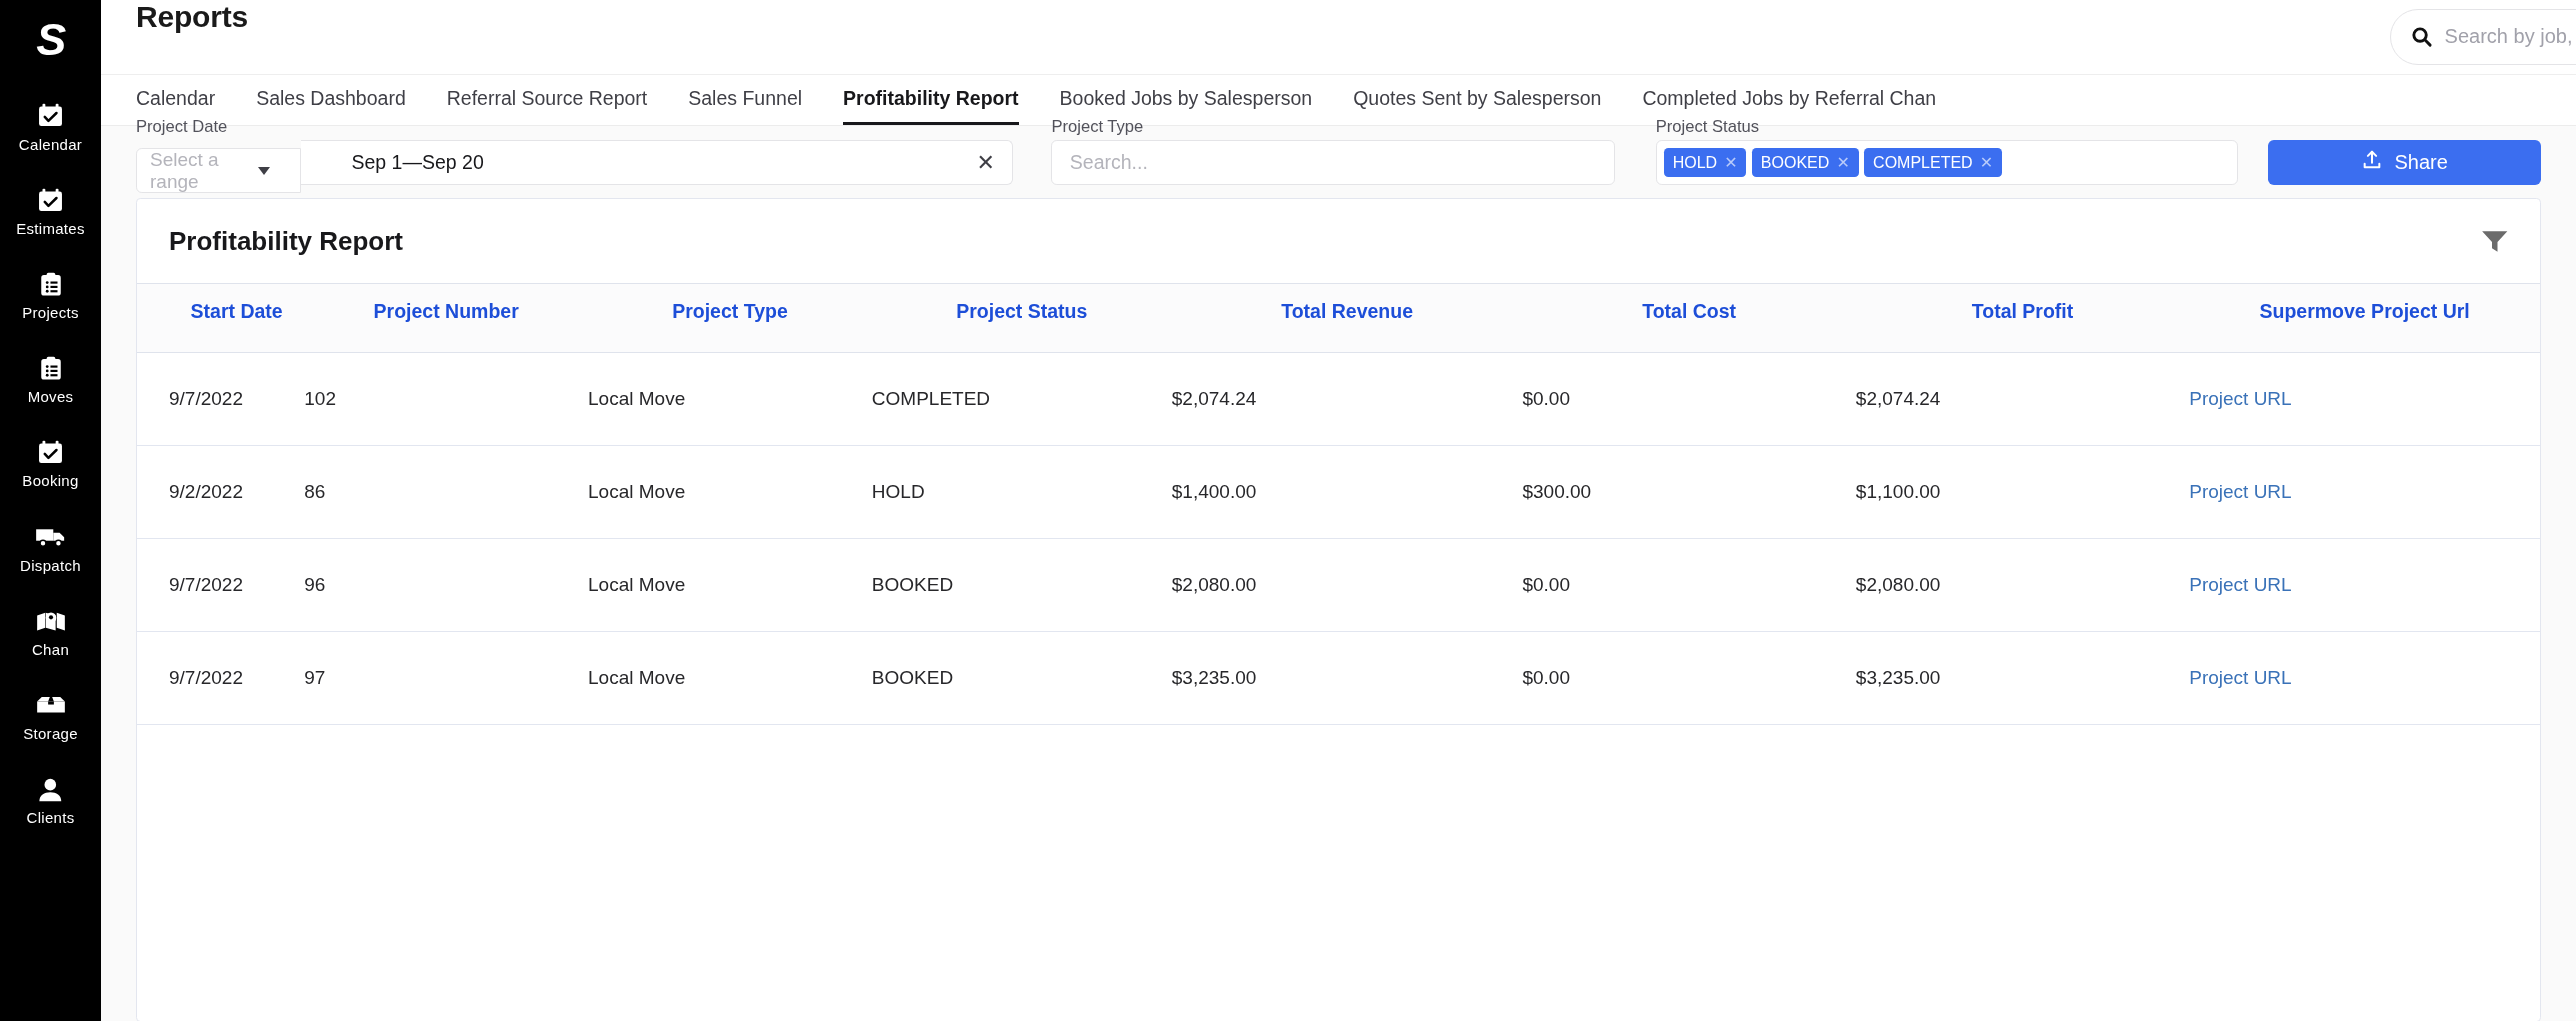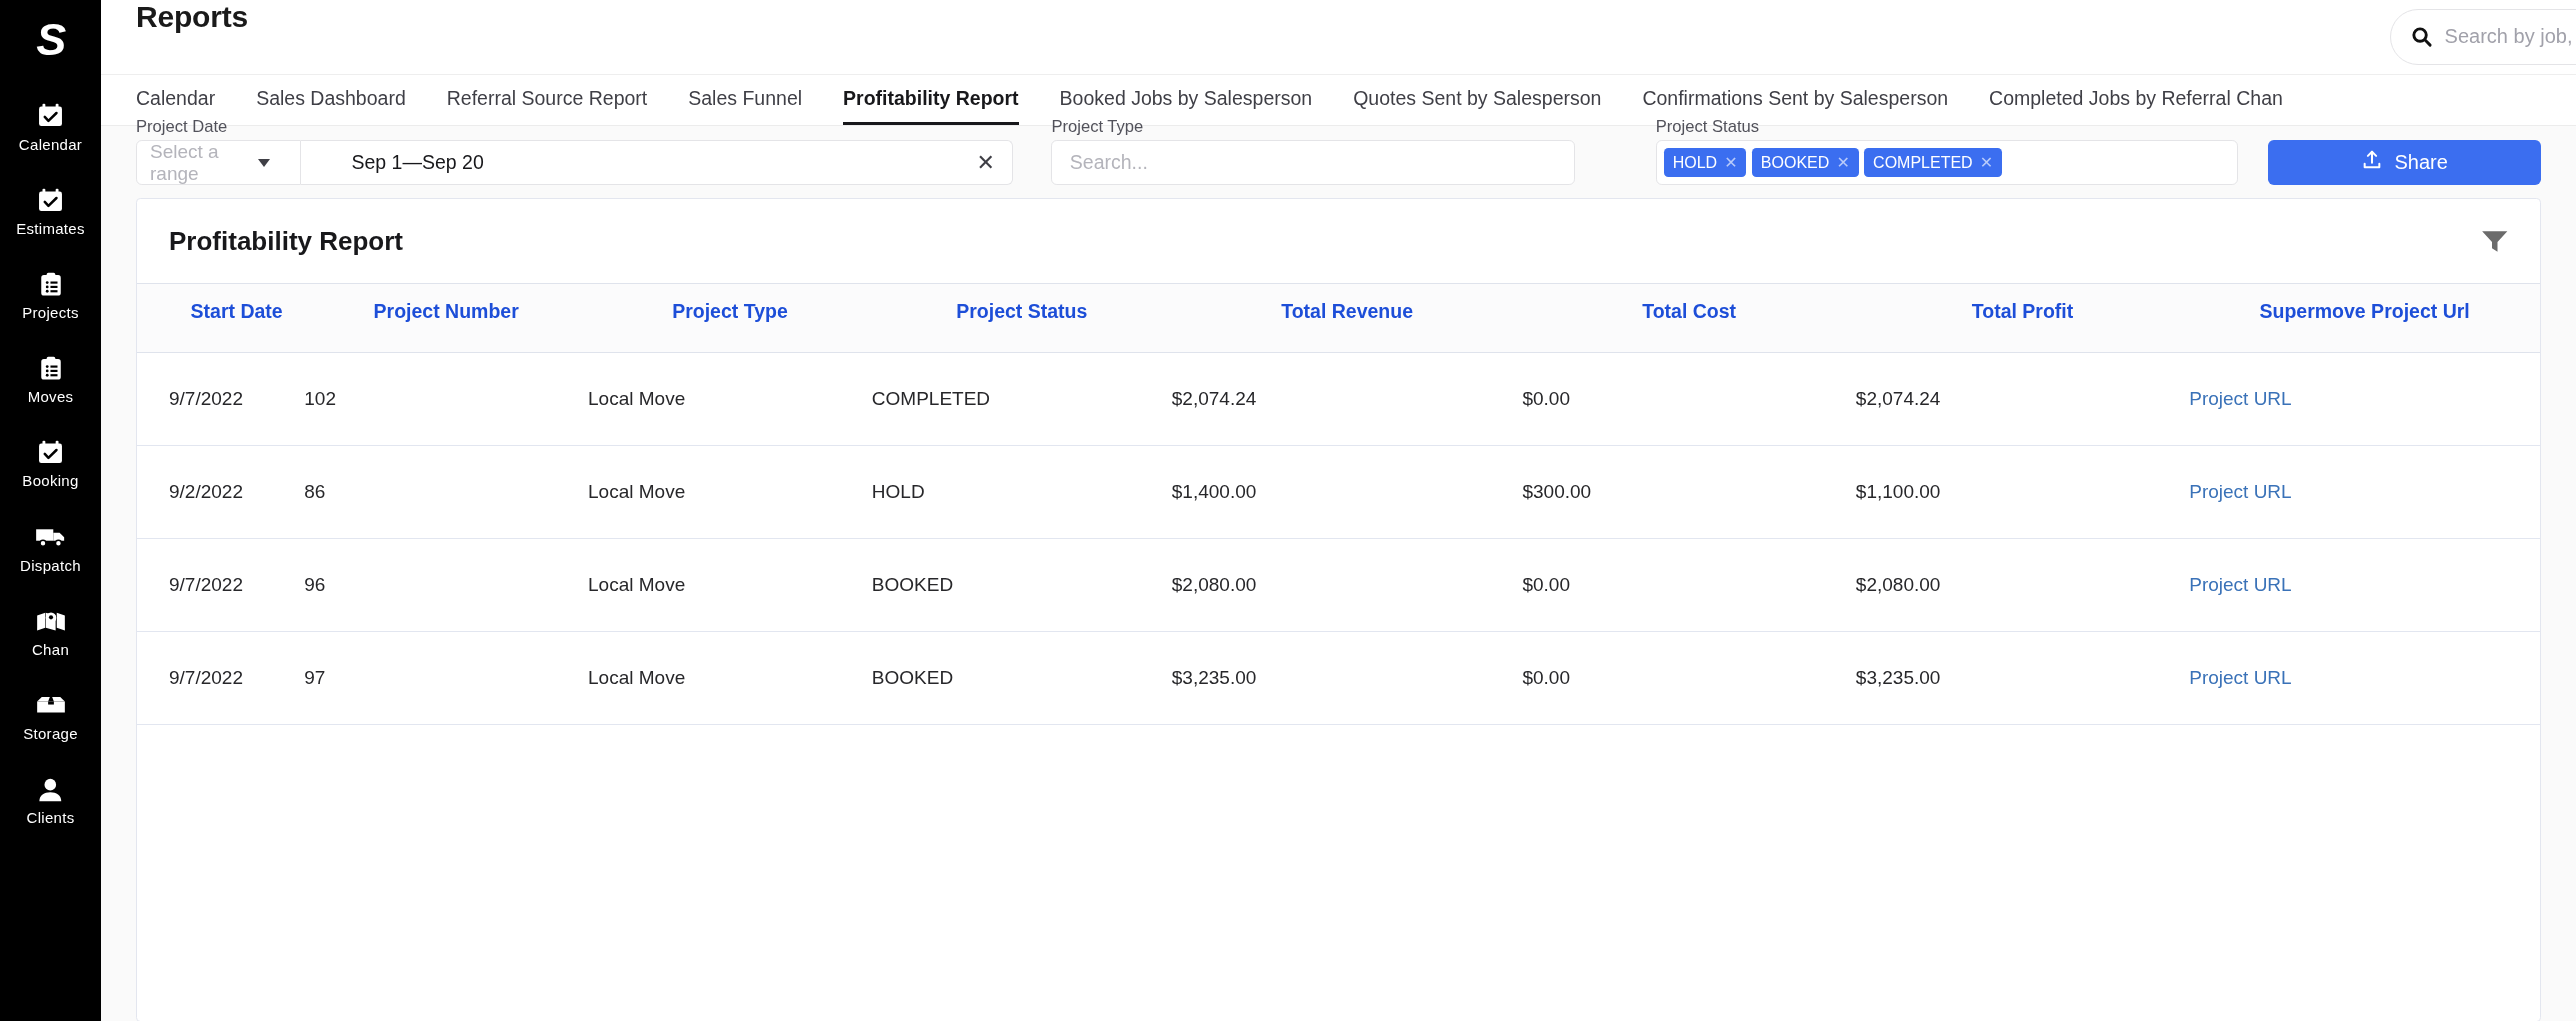--- a/index.html
+++ b/index.html
@@ -107,36 +107,37 @@
   }
   .fld-date { width: 883px; margin-right: 38px; position: relative; }
   .date-row { display: flex; height: 45px; }
   .range-select {
     width: 165px; height: 45px;
     border: 0.7px solid #e4e4e7; border-radius: 5.8px 0 0 5.8px;
     background: #ffffff;
     display: flex; align-items: center; justify-content: space-between;
     padding: 0 30px 0 13px;
     cursor: pointer;
+    margin-top: 8px;
   }
   .range-placeholder { font-size: 19px; color: #b4b4bb; }
   .caret { width: 0; height: 0; border-left: 6.5px solid transparent; border-right: 6.5px solid transparent; border-top: 8px solid #3f3f46; }
   .date-value-box {
     flex: 1 1 auto; height: 45px;
     border: 0.7px solid #e4e4e7; border-left: none; border-radius: 0 5.8px 5.8px 0;
     background: #ffffff;
     display: flex; align-items: center; justify-content: space-between;
     padding: 0 17.4px 0 14.5px;
   }
   .date-value { font-size: 19.5px; color: #18181b; margin-left: 36px; }
   .clear-x { font-size: 22px; color: #3f3f46; cursor: pointer; line-height: 1; font-weight: 400; }
 
   .fld-type { width: 572px; margin-right: 36px; position: relative; }
   .type-input-box {
-    width: 524px; height: 45px;
+    width: 564px; height: 45px;
     border: 0.7px solid #e4e4e7; border-radius: 5.8px; background: #ffffff;
     display: flex; align-items: center; padding: 0 17.4px;
   }
   .type-input {
     border: none; outline: none; background: transparent; width: 100%;
     font-family: "Liberation Sans", sans-serif; font-size: 19.5px; color: #3f3f46;
   }
   .type-input::placeholder { color: #b4b4bb; }
 
   .fld-status { width: 582px; margin-right: 30px; position: relative; }
@@ -352,21 +353,20 @@
     </header>
 
     <div class="tabbar">
       <div class="tab">Calendar</div>
       <div class="tab">Sales Dashboard</div>
       <div class="tab">Referral Source Report</div>
       <div class="tab">Sales Funnel</div>
       <div class="tab active">Profitability Report</div>
       <div class="tab">Booked Jobs by Salesperson</div>
       <div class="tab">Quotes Sent by Salesperson</div>
-      <div class="tab">Confirmations Sent by Salesperson</div>
       <div class="tab">Completed Jobs by Referral Chan</div>
     </div>
 
     <div class="filterbar">
 
       <div class="field fld-date">
         <span class="field-label">Project Date</span>
         <div class="date-row">
           <div class="range-select">
             <span class="range-placeholder">Select a range</span>

